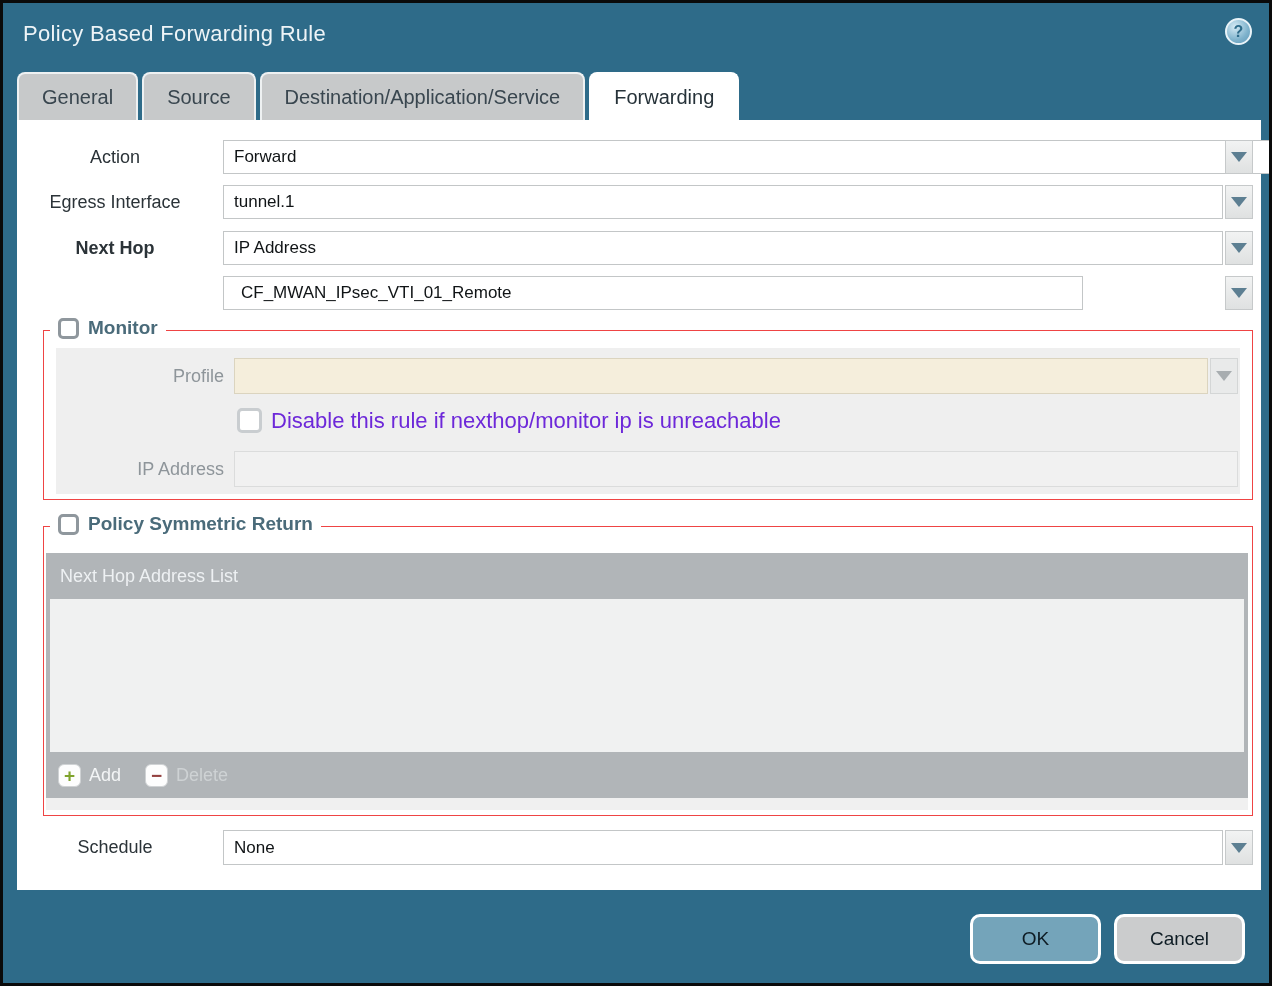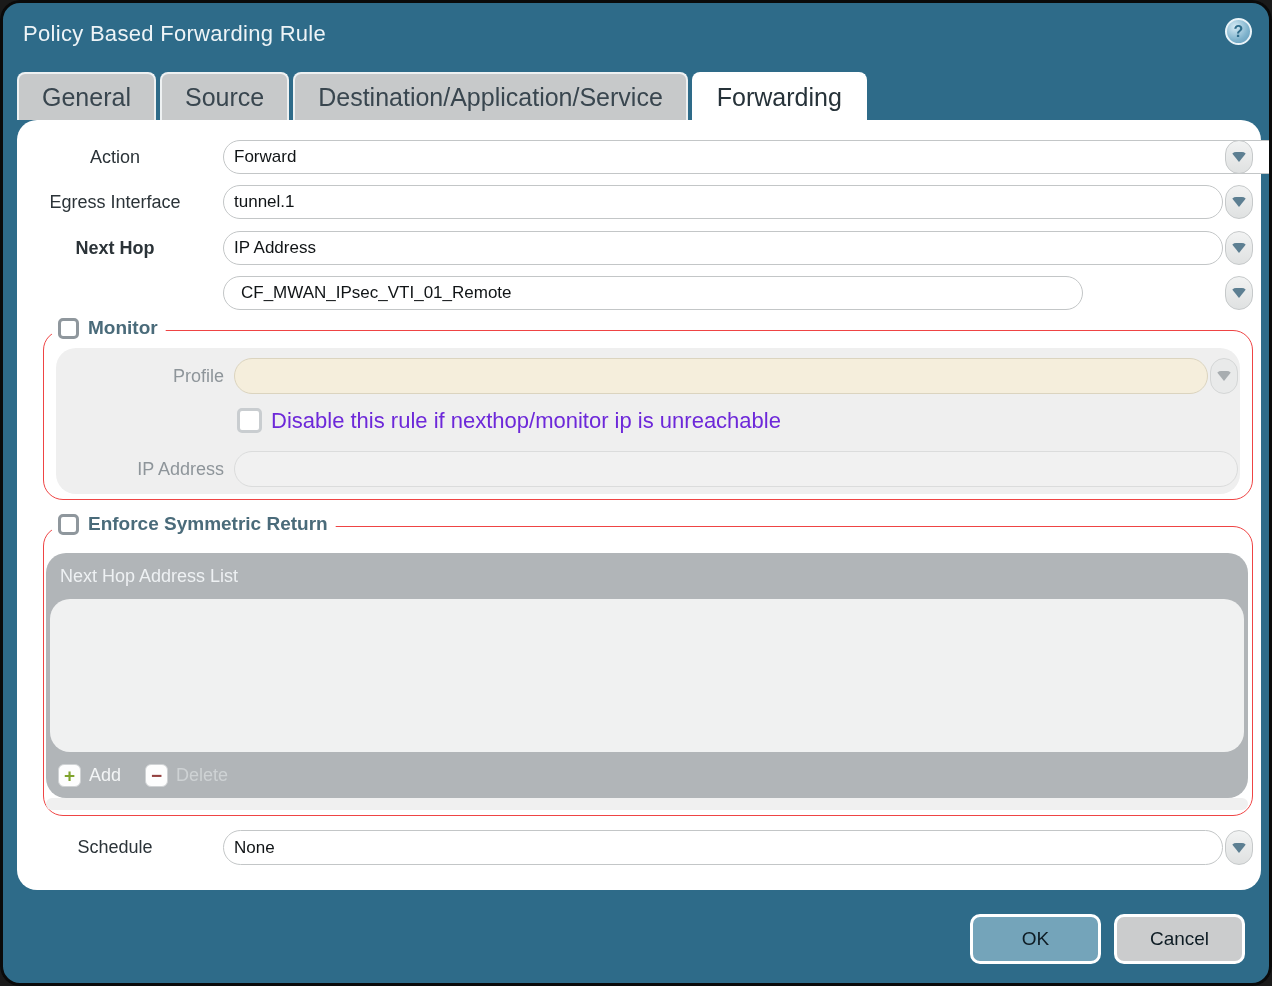--- a/index.html
+++ b/index.html
@@ -1,15 +1,15 @@
 <!DOCTYPE html>
 <html><head>
 <meta charset="utf-8">
 <style>
-  * { margin: 0; padding: 0; box-sizing: border-box; border-radius: 20px; }
+  * { margin: 0; padding: 0; box-sizing: border-box; }
   html, body { background: #1a1a1a; }
   body { font-family: "Liberation Sans", sans-serif; }
 
   .dialog {
     position: relative;
     width: 1272px;
     height: 986px;
     background: #2e6b89;
     border: 3px solid #0a0a0a;
     overflow: hidden;
@@ -46,21 +46,21 @@
     gap: 4px;
   }
   .tab {
     height: 48px;
     padding: 0 23px;
     display: flex; align-items: center;
     background: #c7c9ca;
     border: 2px solid #eef1f2;
     border-bottom: none;
     border-radius: 8px 8px 0 0;
-    font-size: 25px;
+    font-size: 20px;
     color: #39464f;
     cursor: pointer;
     white-space: nowrap;
   }
   .tab.active {
     background: #ffffff;
     border-color: #ffffff;
     color: #263239;
   }
 
@@ -269,21 +269,21 @@
         <div style="position:absolute; left:215px; top:60px; line-height:25px; font-size:22px; color:#6d28d9;">Disable this rule if nexthop/monitor ip is unreachable</div>
 
         <div class="sub-label" style="top:103px; line-height:36px;">IP Address</div>
         <input class="field disabled" style="left: 178px; top: 103px; width: 1004px; height: 36px;" disabled="" value="">
       </div>
     </div>
 
     <div class="fset" style="left:26px; top:406px; width:1210px; height:290px;">
       <div class="legend">
         <span class="checkbox"></span>
-        <span class="legend-label">Enforce Symmetric Return</span>
+        <span class="legend-label">Policy Symmetric Return</span>
       </div>
 
       <div class="tbl">
         <div class="tbl-header">Next Hop Address List</div>
         <div class="tbl-body"></div>
         <div class="tbl-footer">
           <span class="tbl-btn add">
             <span class="icon">+</span>
             <span class="lbl">Add</span>
           </span>

